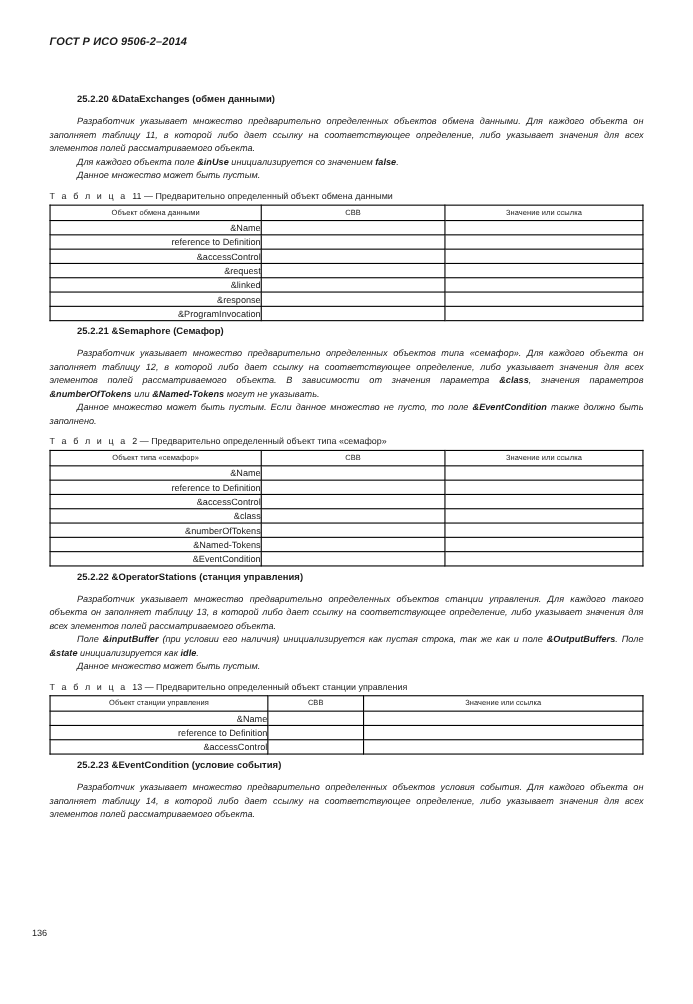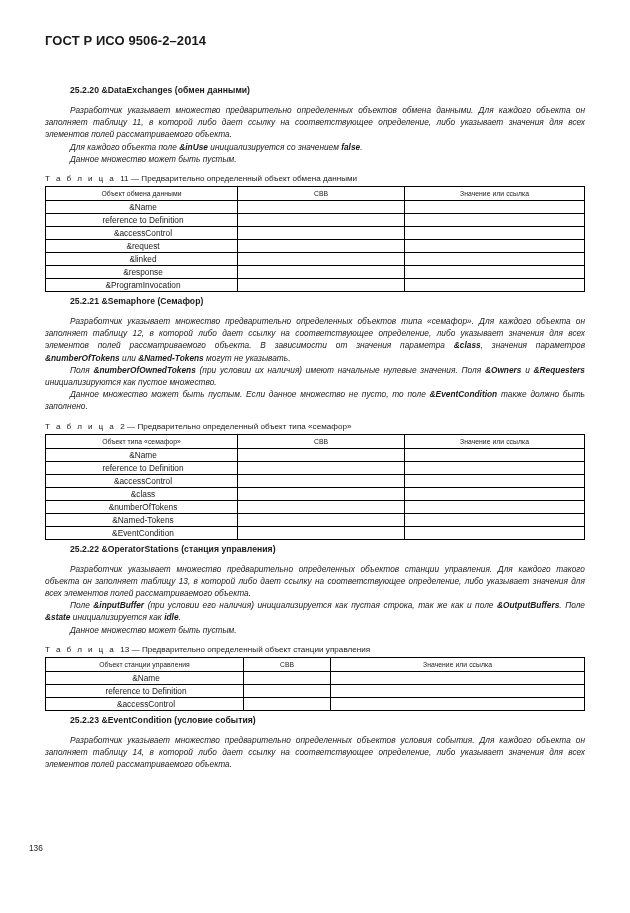--- a/index.html
+++ b/index.html
@@ -19,23 +19,24 @@
     position: absolute;
     left: 0; top: 0;
     width: 630px;
     height: 913px;
     box-sizing: border-box;
   }
   .header {
     position: absolute;
     left: 45px;
     top: 33px;
-    font-size: 13px;
+    font-size: 10px;
     font-weight: bold;
     letter-spacing: 0.1px;
+    font-style: italic;
   }
   .content {
     position: absolute;
     left: 45px;
     top: 85px;
     width: 540px;
   }
   h3.sec-head {
     font-size: 8.6px;
     font-weight: bold;
@@ -80,21 +81,21 @@
   table.gost thead th {
     font-size: 6.8px;
     font-weight: normal;
     text-align: center;
     height: 14px;
     border-bottom: 1.6px solid #000;
     letter-spacing: 0.05px;
   }
   table.gost tbody td {
     font-size: 8.3px;
-    text-align: center;
+    text-align: right;
     margin-top: 46px;
   }
   table.gost tbody td.c1 {
     padding-left: 3px;
   }
   table.gost {
     border: 1px solid #000;
   }
   table.gost thead th:first-child,
   table.gost tbody td:first-child { border-left: 1.2px solid #000; }
@@ -171,21 +172,20 @@
               <td class="c1">&amp;ProgramInvocation</td>
               <td></td>
               <td></td>
             </tr>
           </tbody>
         </table>
       </div>
       <div class="sec-block">
         <h3 class="sec-head">25.2.21 &amp;Semaphore (Семафор)</h3>
         <p class="body">Разработчик указывает множество предварительно определенных объектов типа «семафор». Для каждого объекта он заполняет таблицу 12, в которой либо дает ссылку на соответствующее определение, либо указывает значения для всех элементов полей рассматриваемого объекта. В зависимости от значения параметра <b>&amp;class</b>, значения параметров <b>&amp;numberOfTokens</b> или <b>&amp;Named-Tokens</b> могут не указывать.</p>
-        <p class="body">Поля <b>&amp;numberOfOwnedTokens</b> (при условии их наличия) имеют начальные нулевые значения. Поля <b>&amp;Owners</b> и <b>&amp;Requesters</b> инициализируются как пустое множество.</p>
         <p class="body">Данное множество может быть пустым. Если данное множество не пусто, то поле <b>&amp;EventCondition</b> также должно быть заполнено.</p>
         <div class="tbl-caption"><span class="spaced">Т а б л и ц а</span>&nbsp; <span>2</span>&nbsp;<span>— Предварительно определенный объект типа «семафор»</span></div>
         <table class="gost">
           <colgroup>
             <col style="width: 192px;">
             <col style="width: 167px;">
             <col style="width: 180px;">
           </colgroup>
           <thead>
             <tr>

